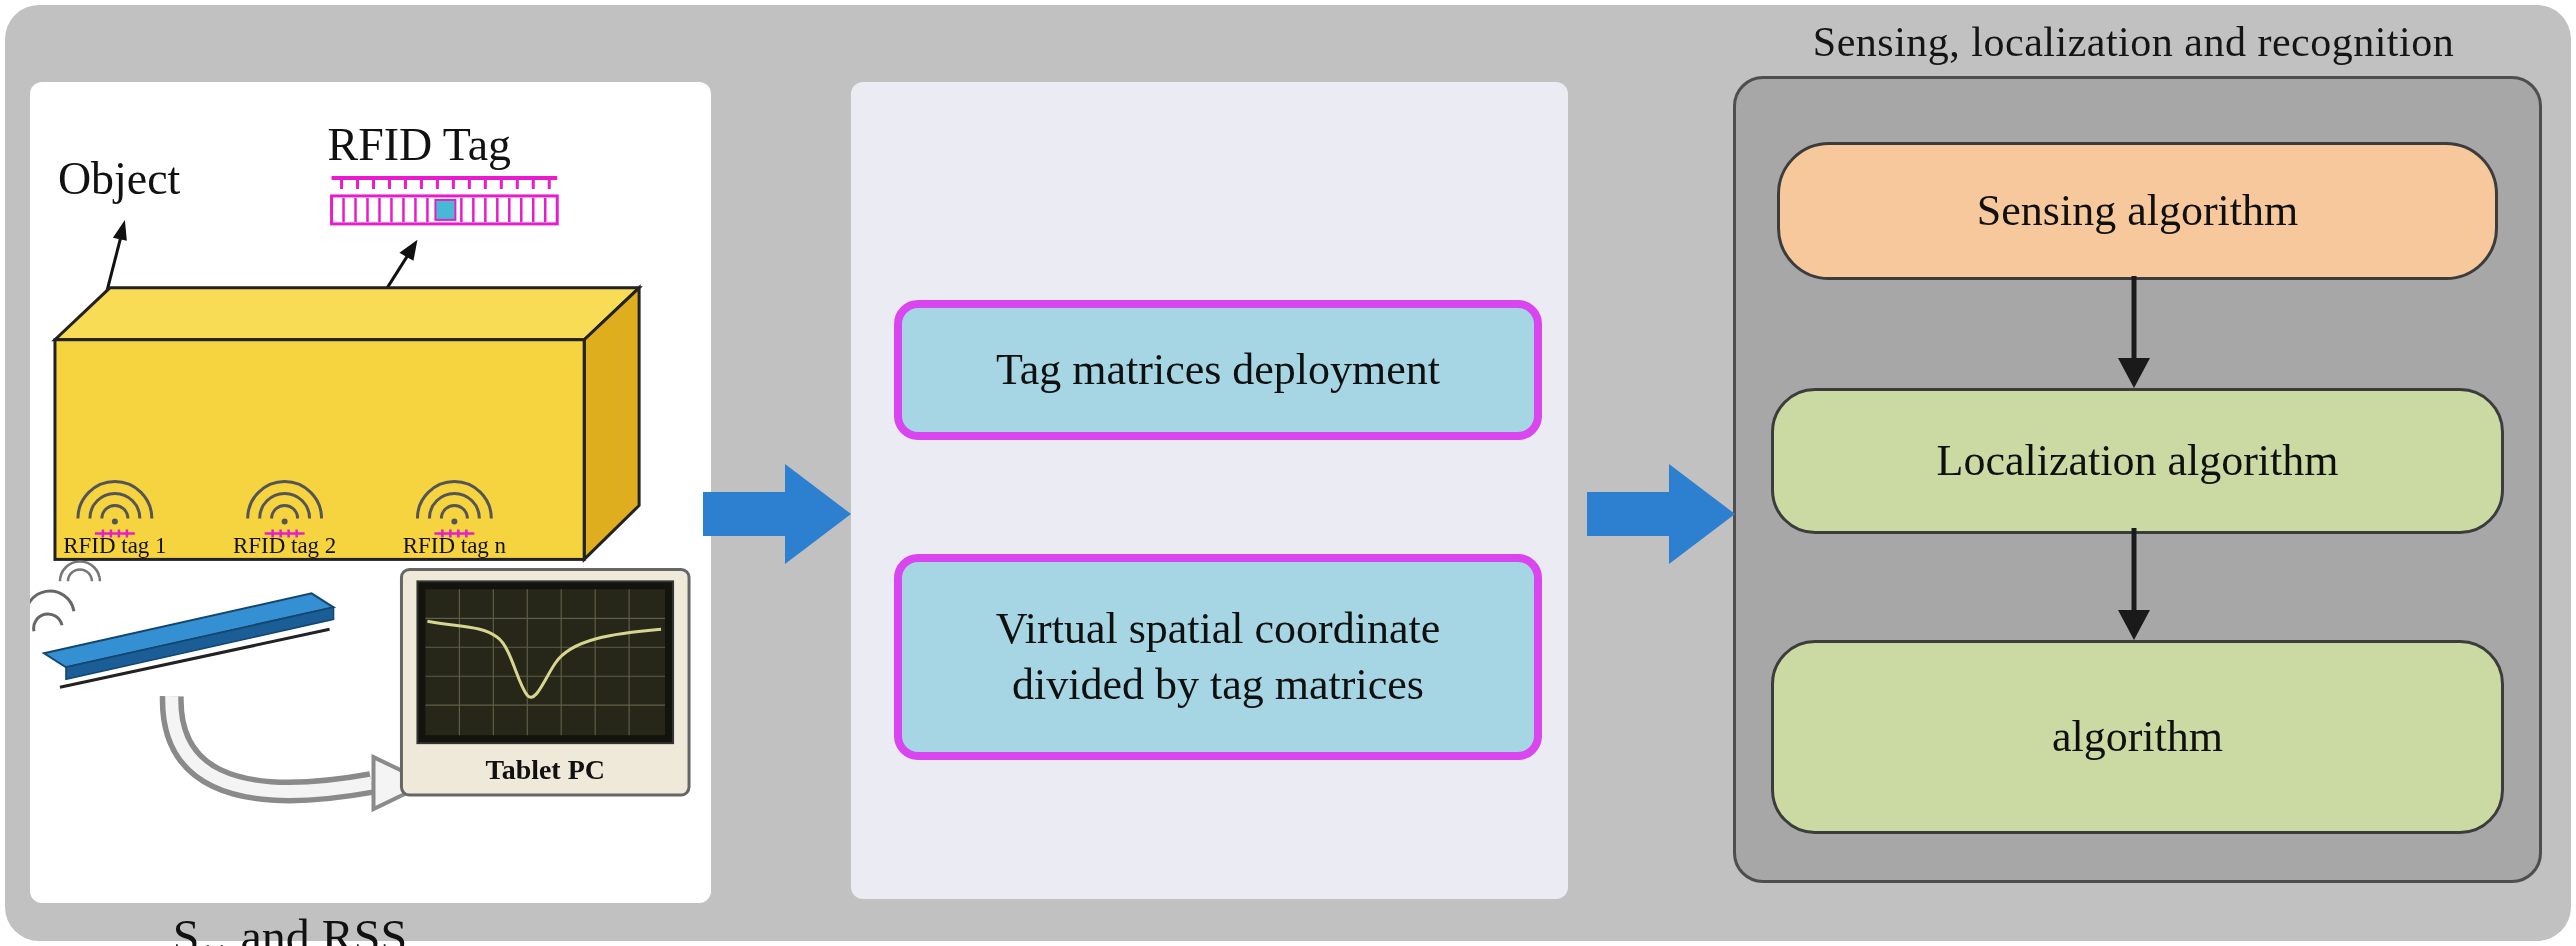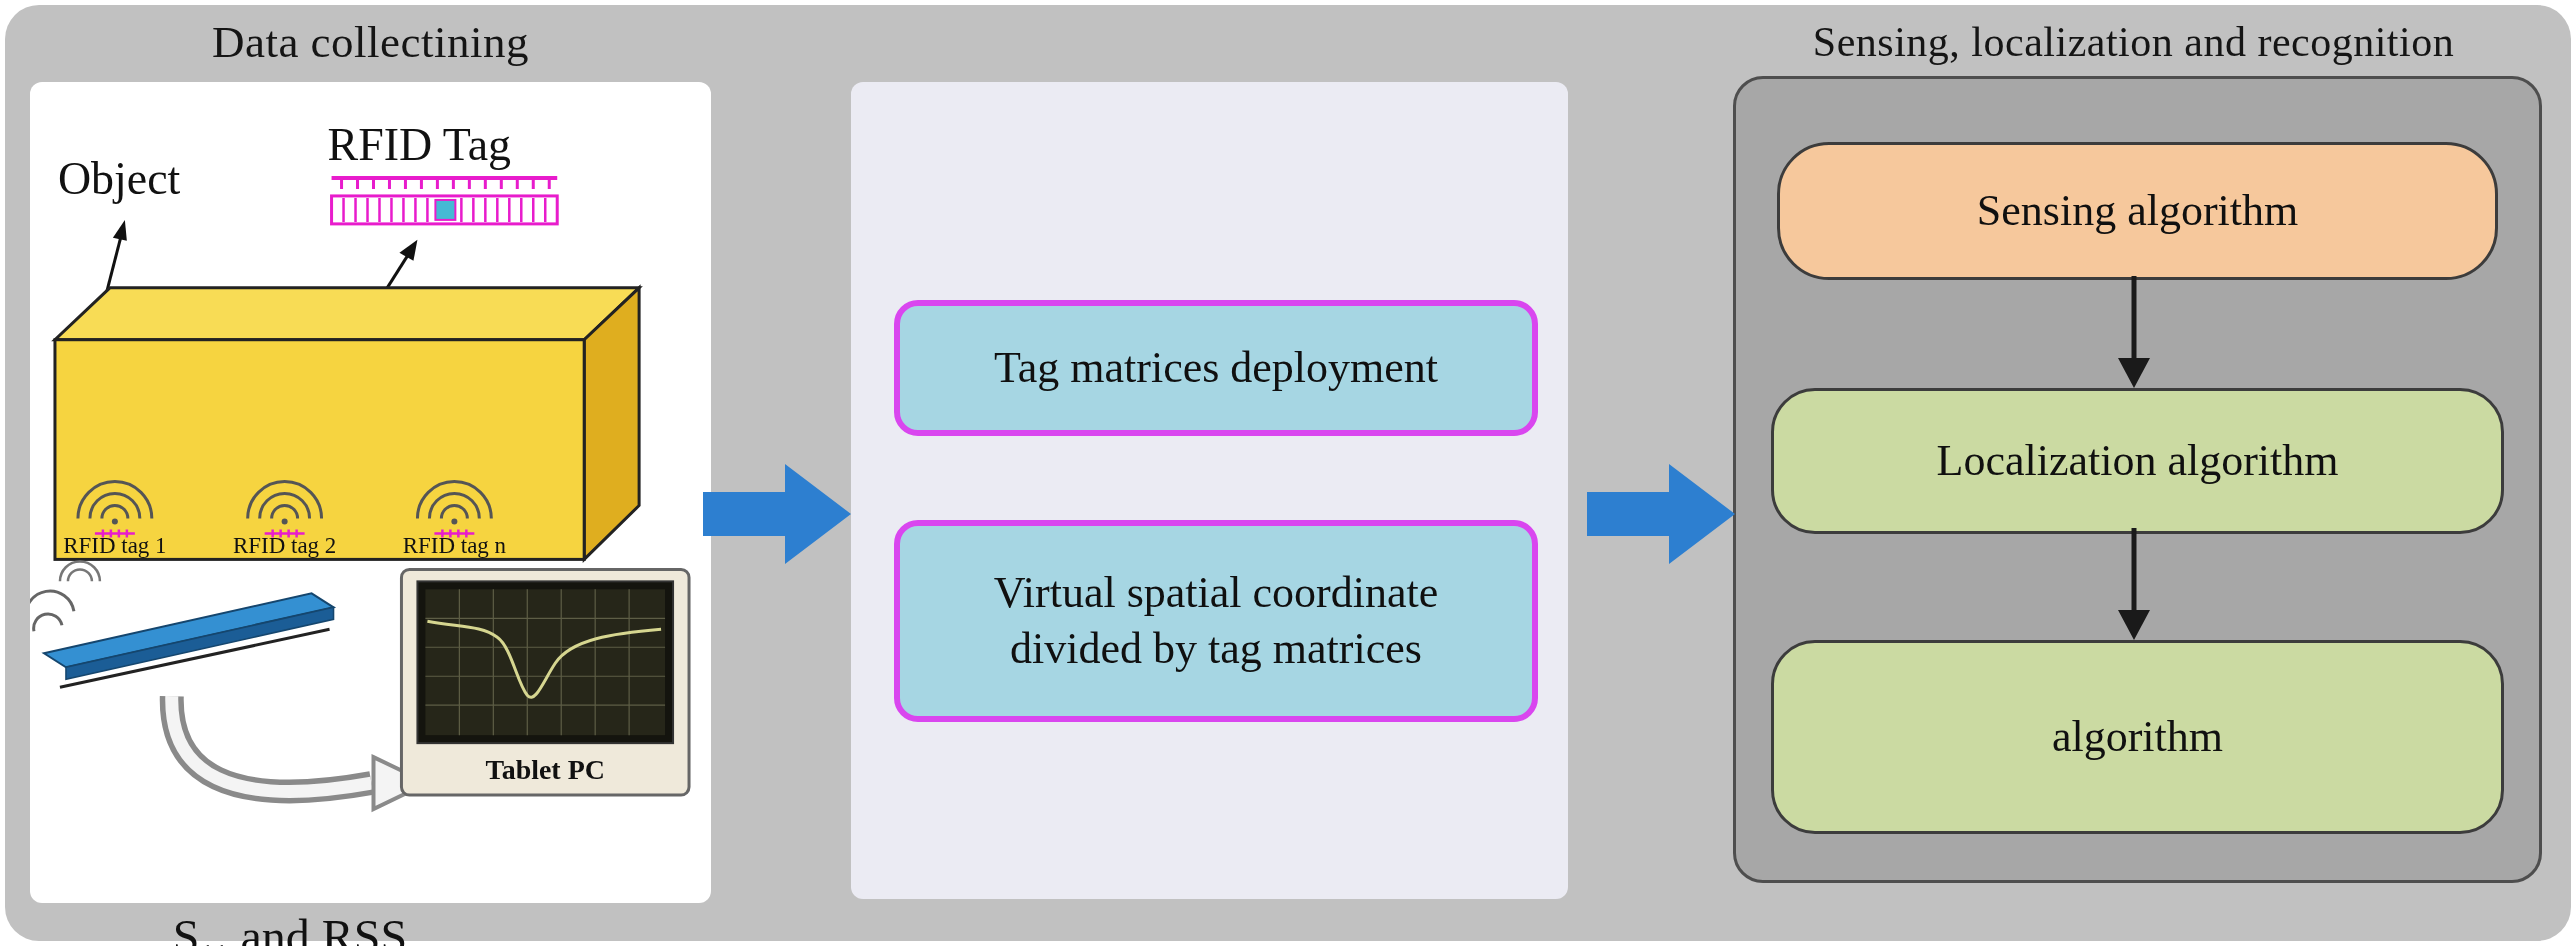--- a/index.html
+++ b/index.html
@@ -11,42 +11,41 @@
   .t-mid{left:851px;top:16px;width:717px;}
   .t-right{left:1699px;top:18px;width:869px;font-size:42px;}
   .panel{position:absolute;}
   .panel-left{left:30px;top:82px;width:681px;height:821px;background:#ffffff;border-radius:12px;}
   .panel-mid{left:851px;top:82px;width:717px;height:817px;background:#ebebf3;border-radius:12px;}
   .panel-right{left:1733px;top:76px;width:803px;height:801px;background:#a7a7a7;border:3px solid #4e4e4e;border-radius:30px;}
   .flow-arrow{position:absolute;width:148px;height:104px;}
   .fa1{left:703px;top:462px;}
   .fa2{left:1587px;top:462px;}
   .dbox{position:absolute;display:flex;flex-direction:column;align-items:center;justify-content:center;text-align:center;font-size:44px;line-height:1.28;color:#101010;}
-  .blue{background:#a6d6e3;border:6px solid #d946ef;border-radius:24px;}
+  .blue{background:#a6d6e3;border:8px solid #d946ef;border-radius:24px;}
   .b1{left:894px;top:300px;width:632px;height:124px;}
-  .b2{left:894px;top:520px;width:632px;height:190px;}
+  .b2{left:894px;top:554px;width:632px;height:190px;}
   .orange{background:#f6c89c;border:3px solid #3c3c3c;border-radius:52px;}
   .r1{left:1777px;top:142px;width:715px;height:132px;}
   .green{background:#cbdaa2;border:3px solid #3c3c3c;border-radius:44px;}
   .r2{left:1771px;top:388px;width:727px;height:140px;}
   .r3{left:1771px;top:640px;width:727px;height:188px;}
   .darrow{position:absolute;width:44px;height:112px;}
   .da1{left:2112px;top:276px;}
   .da2{left:2112px;top:528px;}
   .s11{position:absolute;left:90px;top:827px;width:340px;text-align:center;font-size:48px;color:#111;}
   .s11 sub{font-size:30px;}
   svg text{font-family:"Liberation Serif","DejaVu Serif",serif;fill:#111;}
 </style>
 </head>
 <body>
 
 <div class="stage">
   <div class="canvas"></div>
 
-  <div class="col-title t-left">Data collectining</div>
   <div class="col-title t-right">Sensing, localization and recognition</div>
 
   <div class="panel panel-left">
     <svg width="681" height="821" viewBox="0 0 682 822">
 
       <text x="28" y="112" font-size="46">Object</text>
       <g>
         <line x1="55" y1="295" x2="91" y2="155" stroke="#111" stroke-width="3"></line>
         <polygon points="95,138 97,159 83,156" fill="#111"></polygon>
       </g>

